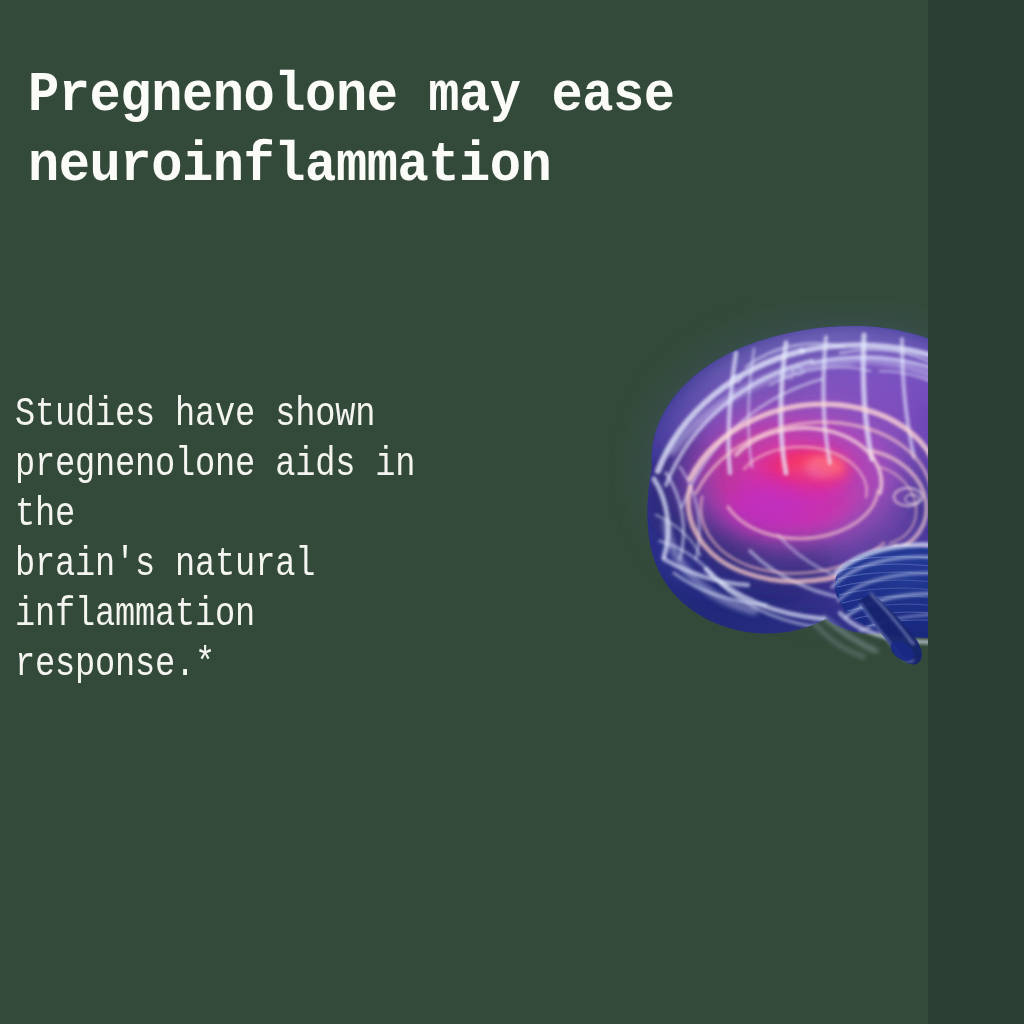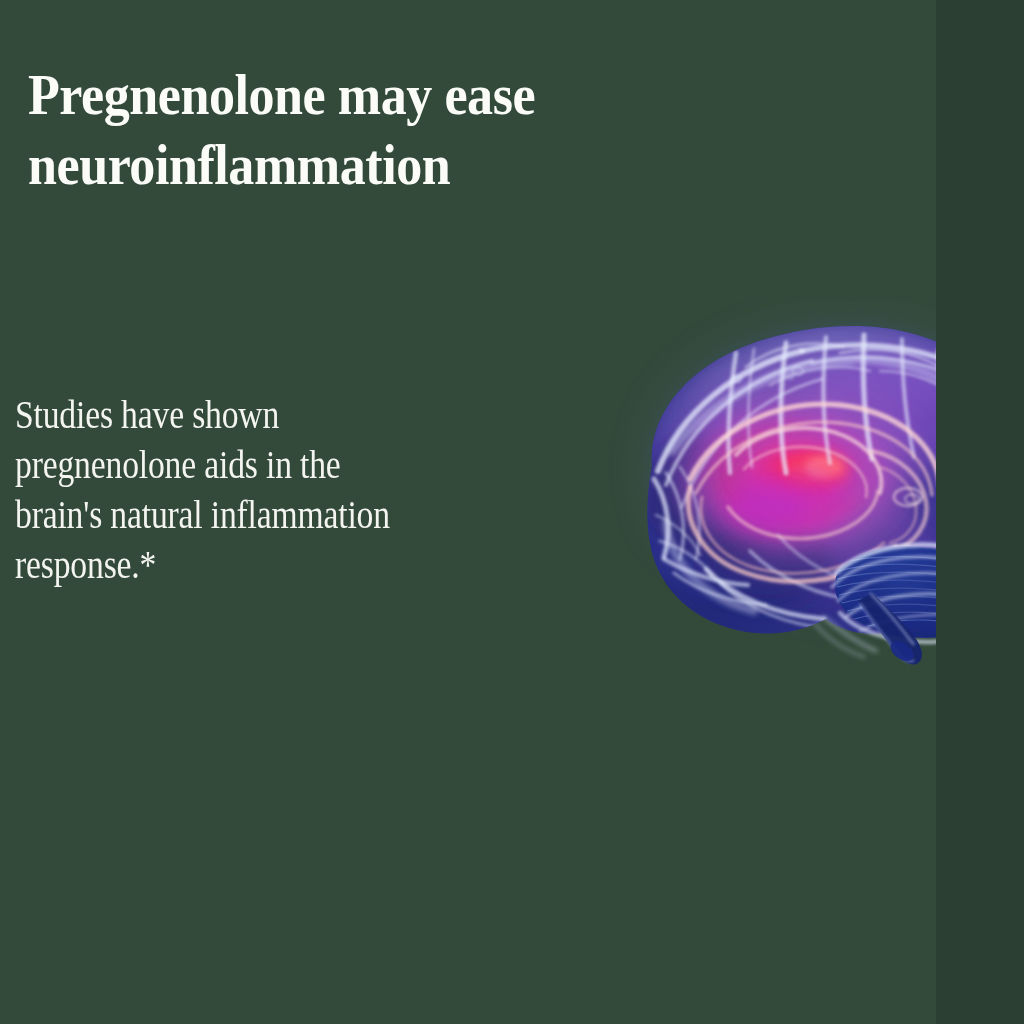--- a/index.html
+++ b/index.html
@@ -7,22 +7,21 @@
     margin: 0;
     padding: 0;
     background: #2b3f32;
   }
   #canvas {
     position: relative;
     width: 928px;
     height: 1024px;
     overflow: hidden;
     background: #334a3a;
-    font-family: Liberation Serif, serif;
-    padding-left: 8px;
+    font-family: Liberation Mono, monospace;
     -webkit-font-smoothing: antialiased;
   }
 
   
   #headline {
     position: absolute;
     left: 28px;
     top: 22px;
     width: 780px;
     color: #fbfbf8;

